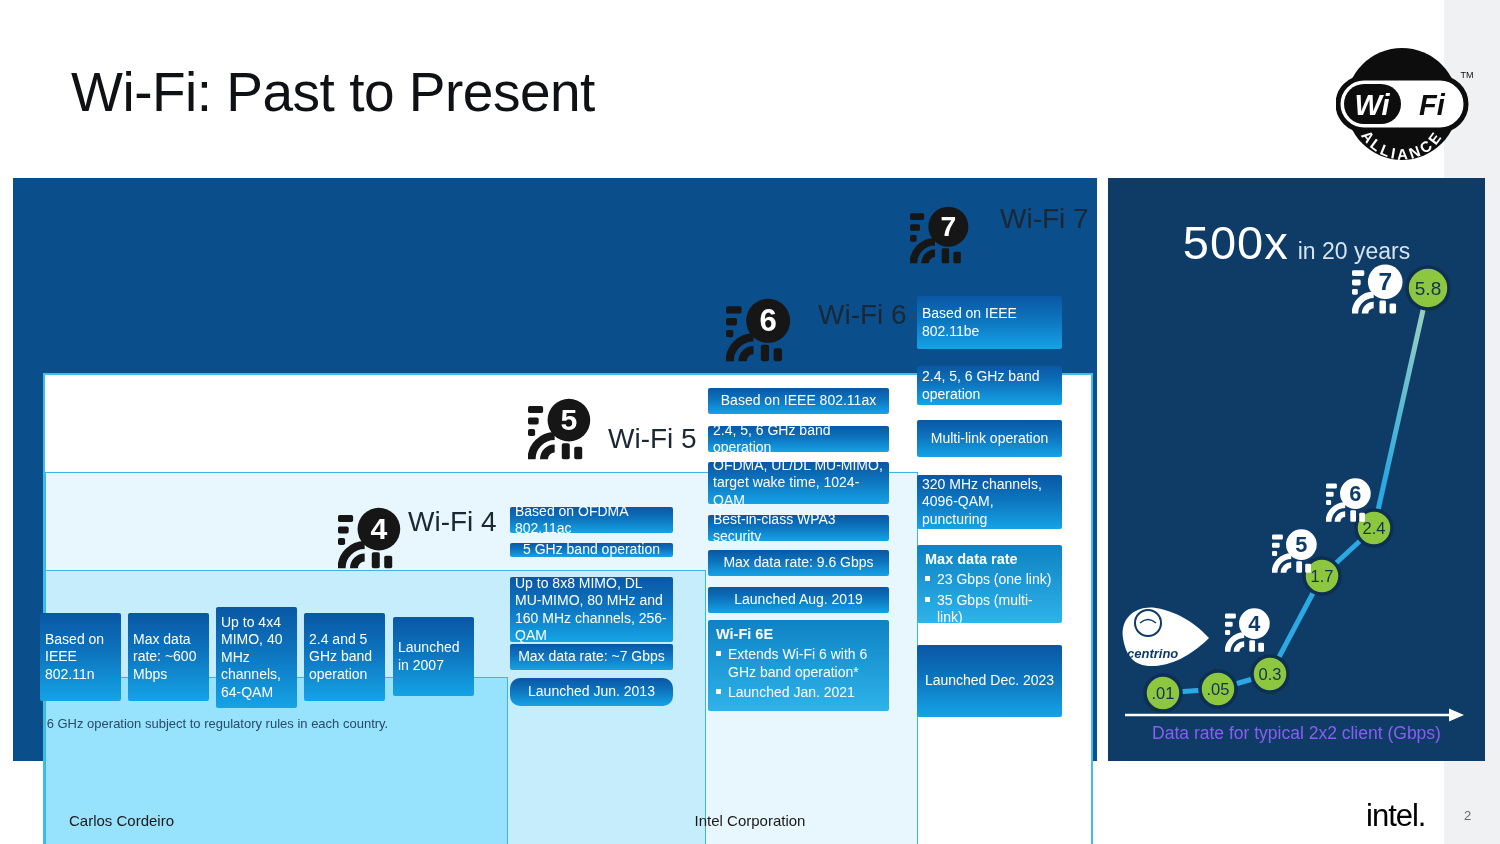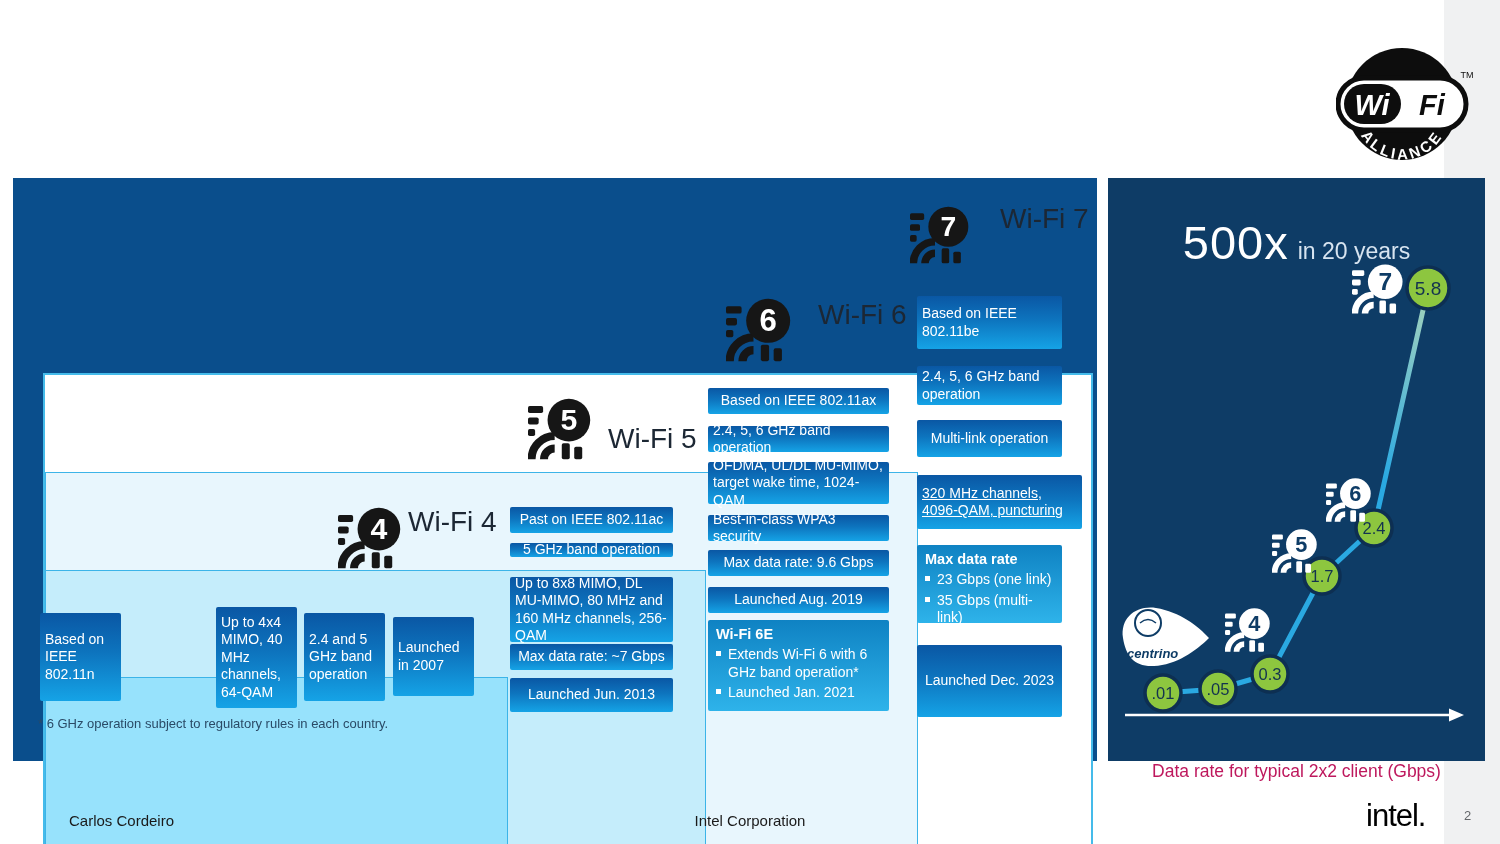--- a/index.html
+++ b/index.html
@@ -23,36 +23,37 @@
   .panel .panel-title{font-weight:bold;font-size:14.5px;margin-bottom:4px;}
   .bullet{display:flex;gap:7px;margin-top:3px;line-height:1.25;}
   .bullet .sq{flex:0 0 auto;width:5px;height:5px;background:#ffffff;margin-top:5px;}
   .footnote{position:absolute;left:38px;top:716px;font-size:13px;color:#2a4a66;}
   
   .chart-panel{position:absolute;left:1108px;top:178px;width:377px;height:583px;background:#0e3c66;}
   .chart-title{position:absolute;left:1108px;top:192px;width:377px;display:flex;justify-content:center;align-items:baseline;gap:9px;color:#ffffff;}
   .chart-title .big{font-size:47px;font-weight:400;letter-spacing:1px;}
   .chart-title .small{font-size:23px;color:#d7e4f0;margin-top:46px;}
   .chart-svg{position:absolute;left:1108px;top:178px;width:377px;height:583px;}
-  .axis-label{position:absolute;left:1108px;top:723px;width:377px;text-align:center;font-size:17.5px;color:#be185d;margin-top:38px;}
+  .axis-label{position:absolute;left:1108px;top:723px;width:377px;text-align:center;font-size:17.5px;color:#8b5cf6;}
   .centrino{position:absolute;left:1118px;top:600px;width:94px;height:74px;}
   
   .footer-left{position:absolute;left:69px;top:812px;font-size:15px;color:#1a1a1a;}
   .footer-center{position:absolute;left:0;top:812px;width:1500px;text-align:center;font-size:15px;color:#1a1a1a;}
   .intel-logo{position:absolute;left:1366px;top:798px;font-size:31px;color:#000000;font-weight:500;letter-spacing:-1px;}
   .page-num{position:absolute;left:1464px;top:808px;font-size:13px;color:#63666a;}
   .wfa-logo{position:absolute;left:1336px;top:36px;width:138px;height:134px;}
 </style>
 </head>
 <body>
 
 <div class="stage">
 
   <div class="gray-strip"></div>
 
+  <h1 class="slide-title">Wi-Fi: Past to Present</h1>
 
   <div class="wfa-logo">
     <svg viewBox="0 0 138 134" width="138" height="134">
       <circle cx="66" cy="68" r="56" fill="#0d0d0d"></circle>
       <rect x="2" y="42" width="128" height="52" rx="26" fill="#ffffff" stroke="#0d0d0d" stroke-width="5"></rect>
       <rect x="8" y="48" width="57" height="40" rx="20" fill="#0d0d0d"></rect>
       <text x="36" y="79" text-anchor="middle" font-size="29" font-weight="bold" font-style="italic" fill="#ffffff" font-family="Liberation Sans, sans-serif">Wi</text>
       <text x="96" y="79" text-anchor="middle" font-size="29" font-weight="bold" font-style="italic" fill="#0d0d0d" font-family="Liberation Sans, sans-serif">Fi</text>
       <defs>
           <path id="arcpath" d="M 20 86 A 47 47 0 0 0 112 86" fill="none"></path>
@@ -117,29 +118,30 @@
         <path d="M4 70 A26 26 0 0 1 30 44" stroke="#161616" stroke-width="9" fill="none"></path>
         <path d="M18 70 A12 12 0 0 1 30 58" stroke="#161616" stroke-width="9" fill="none"></path>
         <rect x="38" y="52" width="9" height="18" rx="2" fill="#161616"></rect>
         <rect x="52" y="56" width="9" height="14" rx="2" fill="#161616"></rect>
         <circle cx="46" cy="26" r="24" fill="#161616"></circle>
         <text x="46" y="37" font-size="34" font-weight="bold" fill="#ffffff" text-anchor="middle" font-family="Liberation Sans, sans-serif">7</text>
       </svg></span>
   <div class="gen-label" style="left:1000px;top:203px;">Wi-Fi 7</div>
 
   <div class="btn" style="left:40px;top:613px;width:81px;height:88px;">Based on IEEE 802.11n</div>
+  <div class="btn" style="left:128px;top:613px;width:81px;height:88px;">Max data rate: ~600 Mbps</div>
   <div class="btn" style="left:216px;top:607px;width:81px;height:101px;">Up to 4x4 MIMO, 40 MHz channels, 64-QAM</div>
   <div class="btn" style="left:304px;top:613px;width:81px;height:88px;">2.4 and 5 GHz band operation</div>
   <div class="btn" style="left:393px;top:617px;width:81px;height:79px;">Launched in 2007</div>
 
-  <div class="btn" style="left:510px;top:507px;width:163px;height:26px;">Past on IEEE 802.11ac</div>
+  <div class="btn" style="left:510px;top:507px;width:163px;height:26px;">Based on OFDMA 802.11ac</div>
   <div class="btn" style="left:510px;top:543px;width:163px;height:14px;">5 GHz band operation</div>
   <div class="btn" style="left:510px;top:577px;width:163px;height:65px;">Up to 8x8 MIMO, DL MU-MIMO, 80 MHz and 160 MHz channels, 256-QAM</div>
   <div class="btn" style="left:510px;top:644px;width:163px;height:26px;">Max data rate: ~7 Gbps</div>
-  <div class="btn" style="left:510px;top:678px;width:163px;height:34px;">Launched Jun. 2013</div>
+  <div class="btn" style="left:510px;top:678px;width:163px;height:28px;border-radius:10px;">Launched Jun. 2013</div>
 
   <div class="btn" style="left:708px;top:388px;width:181px;height:26px;">Based on IEEE 802.11ax</div>
   <div class="btn" style="left:708px;top:426px;width:181px;height:26px;">2.4, 5, 6 GHz band operation</div>
   <div class="btn" style="left:708px;top:462px;width:181px;height:42px;">OFDMA, UL/DL MU-MIMO, target wake time, 1024-QAM</div>
   <div class="btn" style="left:708px;top:515px;width:181px;height:26px;">Best-in-class WPA3 security</div>
   <div class="btn" style="left:708px;top:550px;width:181px;height:26px;">Max data rate: 9.6 Gbps</div>
   <div class="btn" style="left:708px;top:587px;width:181px;height:26px;">Launched Aug. 2019</div>
 
   <div class="panel" style="left:708px;top:620px;width:181px;height:91px;">
     <div class="panel-title">Wi-Fi 6E</div>
@@ -149,21 +151,21 @@
       </div>
     <div class="bullet">
         <span class="sq"></span>
         <span>Launched Jan. 2021</span>
       </div>
   </div>
 
   <div class="btn" style="left:917px;top:296px;width:145px;height:53px;">Based on IEEE 802.11be</div>
   <div class="btn" style="left:917px;top:366px;width:145px;height:39px;">2.4, 5, 6 GHz band operation</div>
   <div class="btn" style="left:917px;top:420px;width:145px;height:37px;">Multi-link operation</div>
-  <div class="btn" style="left:917px;top:475px;width:165px;height:54px;text-decoration:underline;">320 MHz channels, 4096-QAM, puncturing</div>
+  <div class="btn" style="left:917px;top:475px;width:145px;height:54px;">320 MHz channels, 4096-QAM, puncturing</div>
 
   <div class="panel" style="left:917px;top:545px;width:145px;height:78px;">
     <div class="panel-title">Max data rate</div>
     <div class="bullet">
         <span class="sq"></span>
         <span>23 Gbps (one link)</span>
       </div>
     <div class="bullet">
         <span class="sq"></span>
         <span>35 Gbps (multi-link)</span>

